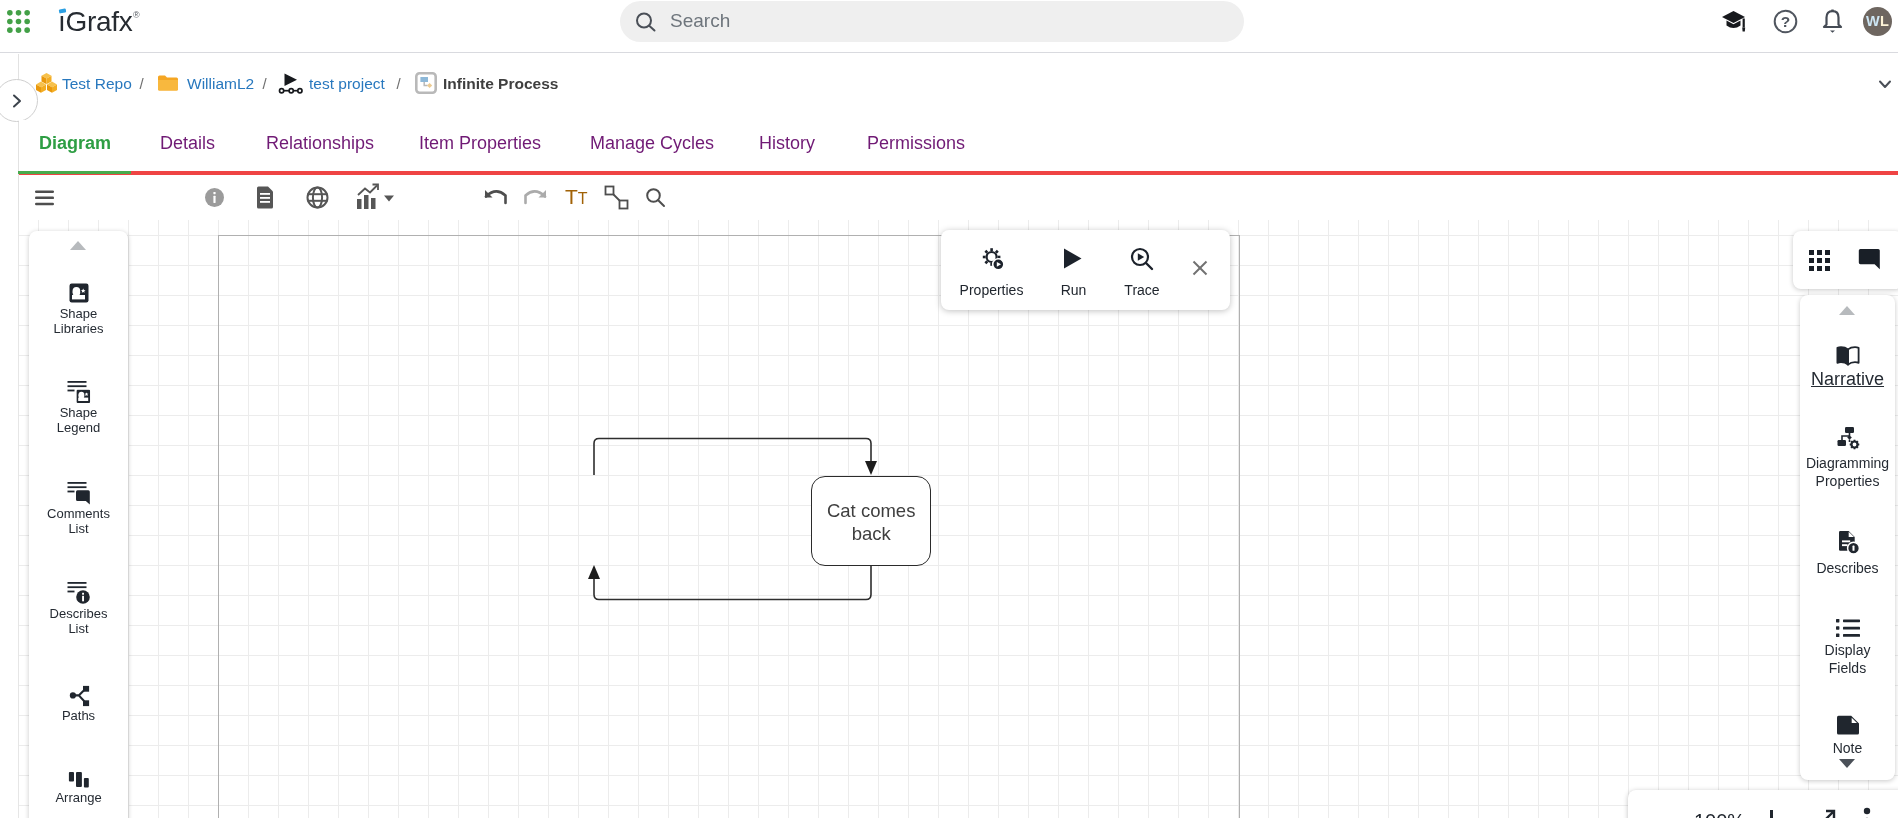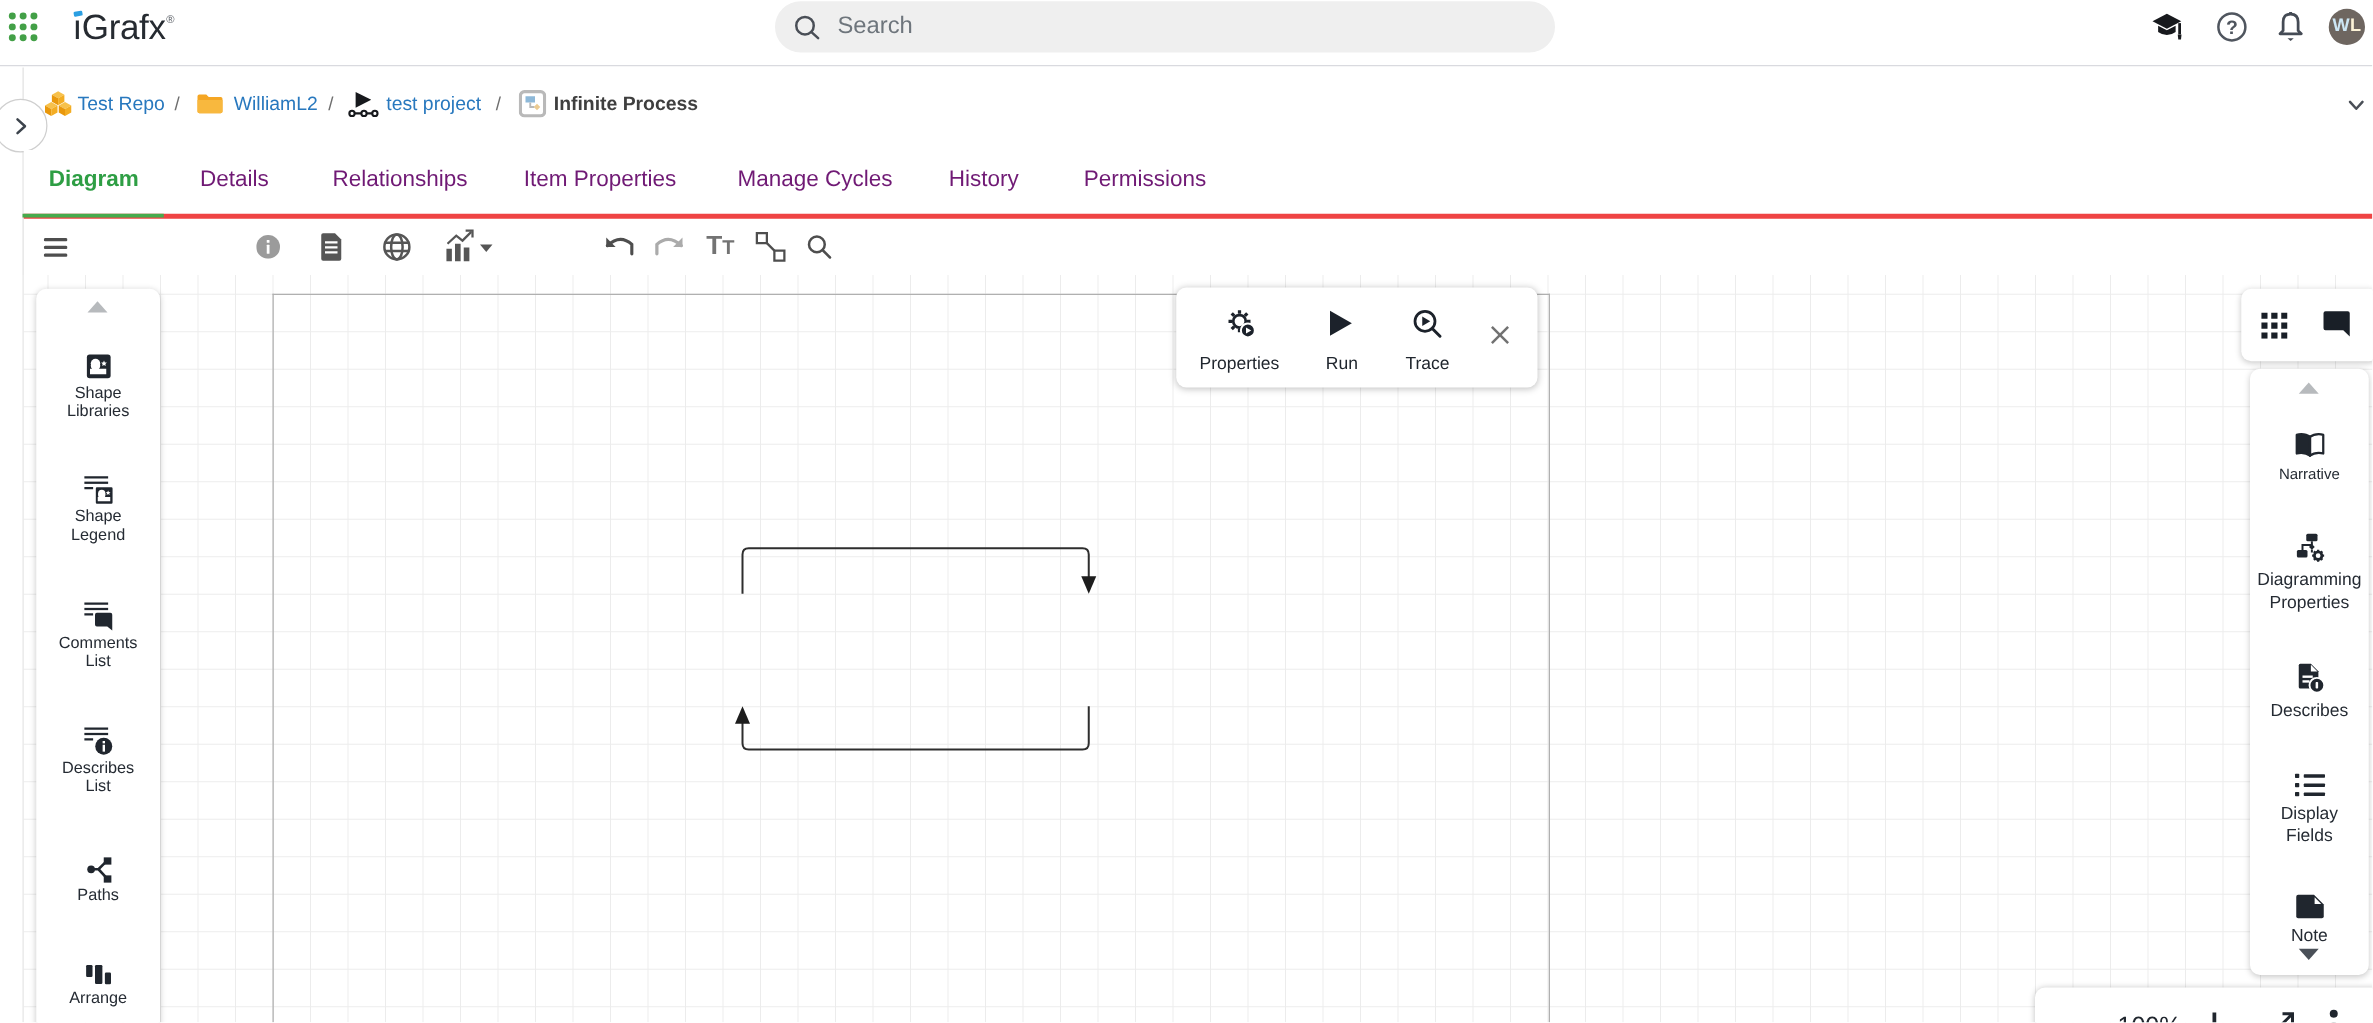--- a/index.html
+++ b/index.html
@@ -83,20 +83,21 @@
   </div>
 
   <svg class="abs" style="left:18px; top:220px;" width="1880" height="598" viewBox="0 0 1880 598" fill="none">
 
     <path d="M576,255 L576,223.5 Q576,218.5 581,218.5 L848,218.5 Q853,218.5 853,223.5 L853,243" stroke="#2e2e2e" stroke-width="1.6"></path>
     <polygon points="853,255 847,241 859,241" fill="#1d1d1d"></polygon>
     <path d="M853,345 L853,374.5 Q853,379.5 848,379.5 L581,379.5 Q576,379.5 576,374.5 L576,357" stroke="#2e2e2e" stroke-width="1.6"></path>
     <polygon points="576,345 570,359 582,359" fill="#1d1d1d"></polygon>
   </svg>
 
+  <div class="shapebox" style="left:811.2px; top:475.5px;">Cat comes<br>back</div>
 
   <div id="topbar"></div>
   <div id="searchpill"></div>
   <div id="searchtxt">Search</div>
   <svg class="abs" style="left:635px; top:11px;" width="22" height="22" viewBox="0 0 22 22">
     <circle cx="9" cy="9.5" r="7" stroke="#4a4f57" stroke-width="2" fill="none"></circle>
     <line x1="14.2" y1="14.7" x2="19.5" y2="19.5" stroke="#4a4f57" stroke-width="2" stroke-linecap="round"></line>
   </svg>
 
   <svg class="abs" style="left:6px; top:9px;" width="25" height="25" viewBox="0 0 26 26" fill="#43a047">
@@ -238,21 +239,21 @@
   <svg class="abs" style="left:484px; top:189px;" width="23" height="16" viewBox="0 0 23 16">
     <path d="M2 7.5 Q12 -2 21.5 6.5 L21.5 14" stroke="#4e4e4e" stroke-width="2.6" fill="none" stroke-linecap="round"></path>
     <path d="M1 1 L1 8.5 L8.5 8.5" fill="#4e4e4e" stroke="none"></path>
   </svg>
 
   <svg class="abs" style="left:524px; top:189px;" width="23" height="16" viewBox="0 0 23 16">
     <path d="M21 7.5 Q11 -2 1.5 6.5 L1.5 14" stroke="#ababab" stroke-width="2.6" fill="none" stroke-linecap="round"></path>
     <path d="M22 1 L22 8.5 L14.5 8.5" fill="#ababab" stroke="none"></path>
   </svg>
 
-  <div class="abs" style="left:565px; top:185px; font-size:21px; font-weight:700; color:#737373;">T<span style="font-size:16px;">T</span></div>
+  <div class="abs" style="left:565px; top:185px; font-size:21px; font-weight:400; color:#a16207;">T<span style="font-size:16px;">T</span></div>
 
   <svg class="abs" style="left:604px; top:185px;" width="25" height="25" viewBox="0 0 25 25">
     <rect x="1.5" y="1.5" width="8" height="8" stroke="#4e4e4e" stroke-width="1.8" fill="none"></rect>
     <rect x="15.5" y="15.5" width="8" height="8" stroke="#4e4e4e" stroke-width="1.8" fill="none"></rect>
     <line x1="9.5" y1="9.5" x2="15.5" y2="15.5" stroke="#4e4e4e" stroke-width="1.8"></line>
   </svg>
 
   <svg class="abs" style="left:645px; top:187px;" width="21" height="21" viewBox="0 0 21 21">
     <circle cx="8.5" cy="8.5" r="6.3" stroke="#4e4e4e" stroke-width="2" fill="none"></circle>
     <line x1="13.2" y1="13.2" x2="19" y2="19" stroke="#4e4e4e" stroke-width="2" stroke-linecap="round"></line>
@@ -343,21 +344,21 @@
         <rect x="16" y="16" width="5" height="5"></rect>
     </svg>
     <svg style="position:absolute; left:64px; top:17px;" width="25" height="23" viewBox="0 0 25 23">
       <path d="M3.4 1 Q1.8 1 1.8 2.6 L1.8 14.6 Q1.8 16.2 3.4 16.2 L17.6 16.2 L22.8 21.2 L22.8 2.6 Q22.8 1 21.2 1 Z" fill="#191f27"></path>
     </svg>
   </div>
 
   <div class="panel" id="rightpanel" style="left:1800px; top:295px; width:95px; height:485px;">
     <div class="tri-up" style="position:absolute; left:39px; top:11px;"></div>
 
-    <div class="pitem" style="top:51px; font-size:12px; line-height:17.5px;">
+    <div class="pitem" style="top:51px; font-size:18px; line-height:17.5px;text-decoration:underline;">
       <svg width="24" height="21" viewBox="0 0 24 21">
         <path d="M12 3.4 Q14.8 1.2 19 1.2 Q21 1.2 22.6 1.9 L22.6 16.8 Q21 16.2 19 16.2 Q14.8 16.2 12 18.6 Z" stroke="#20262e" stroke-width="1.8" fill="#fff" stroke-linejoin="round"></path>
         <path d="M12 3.4 Q9.2 1.2 5 1.2 Q3 1.2 1.4 1.9 L1.4 16.8 Q3 16.2 5 16.2 Q9.2 16.2 12 18.6 Z" fill="#20262e" stroke="#20262e" stroke-width="1.8" stroke-linejoin="round"></path>
       </svg>
       Narrative
     </div>
 
     <div class="pitem" style="top:130px; font-size:14px; line-height:17.5px;">
       <svg width="26" height="26" viewBox="0 0 26 26" fill="#20262e">
         <rect x="10" y="2" width="9" height="6" rx="1.2"></rect>

